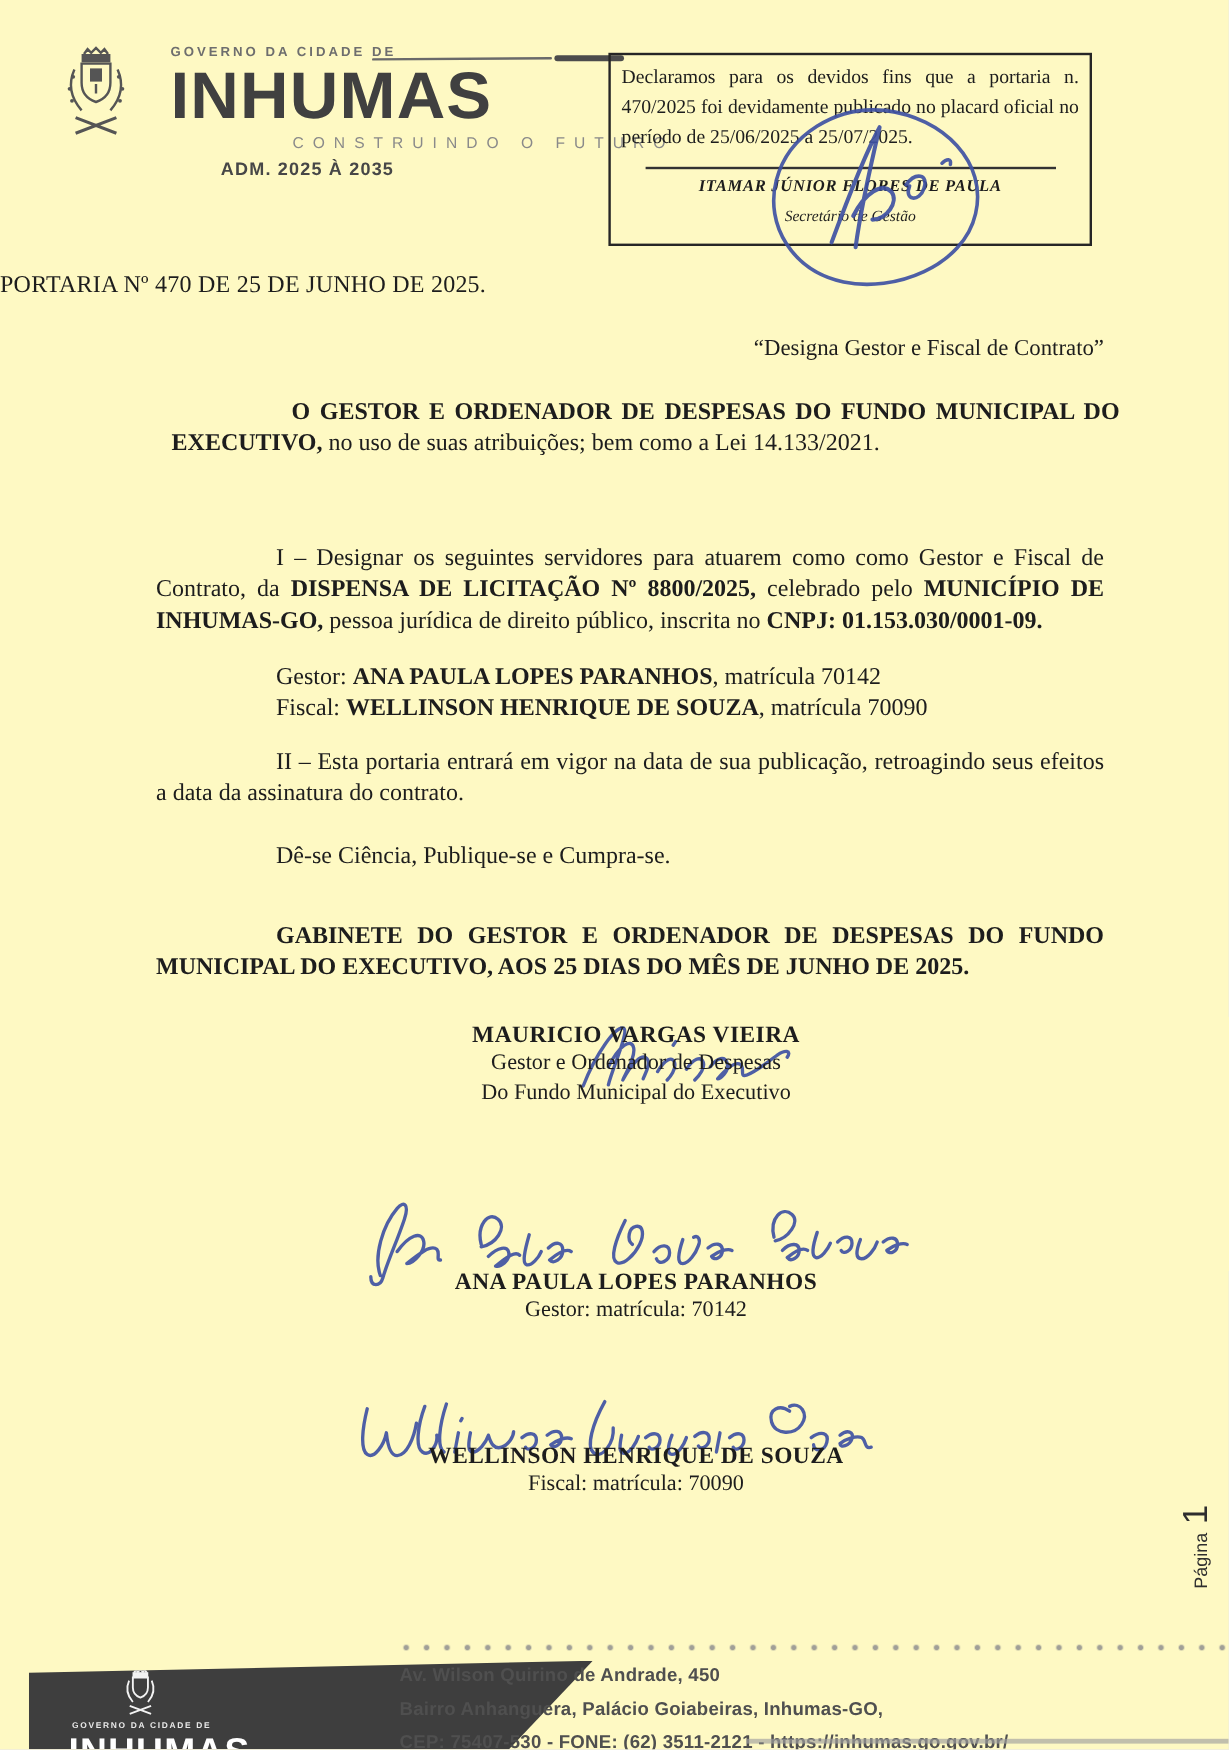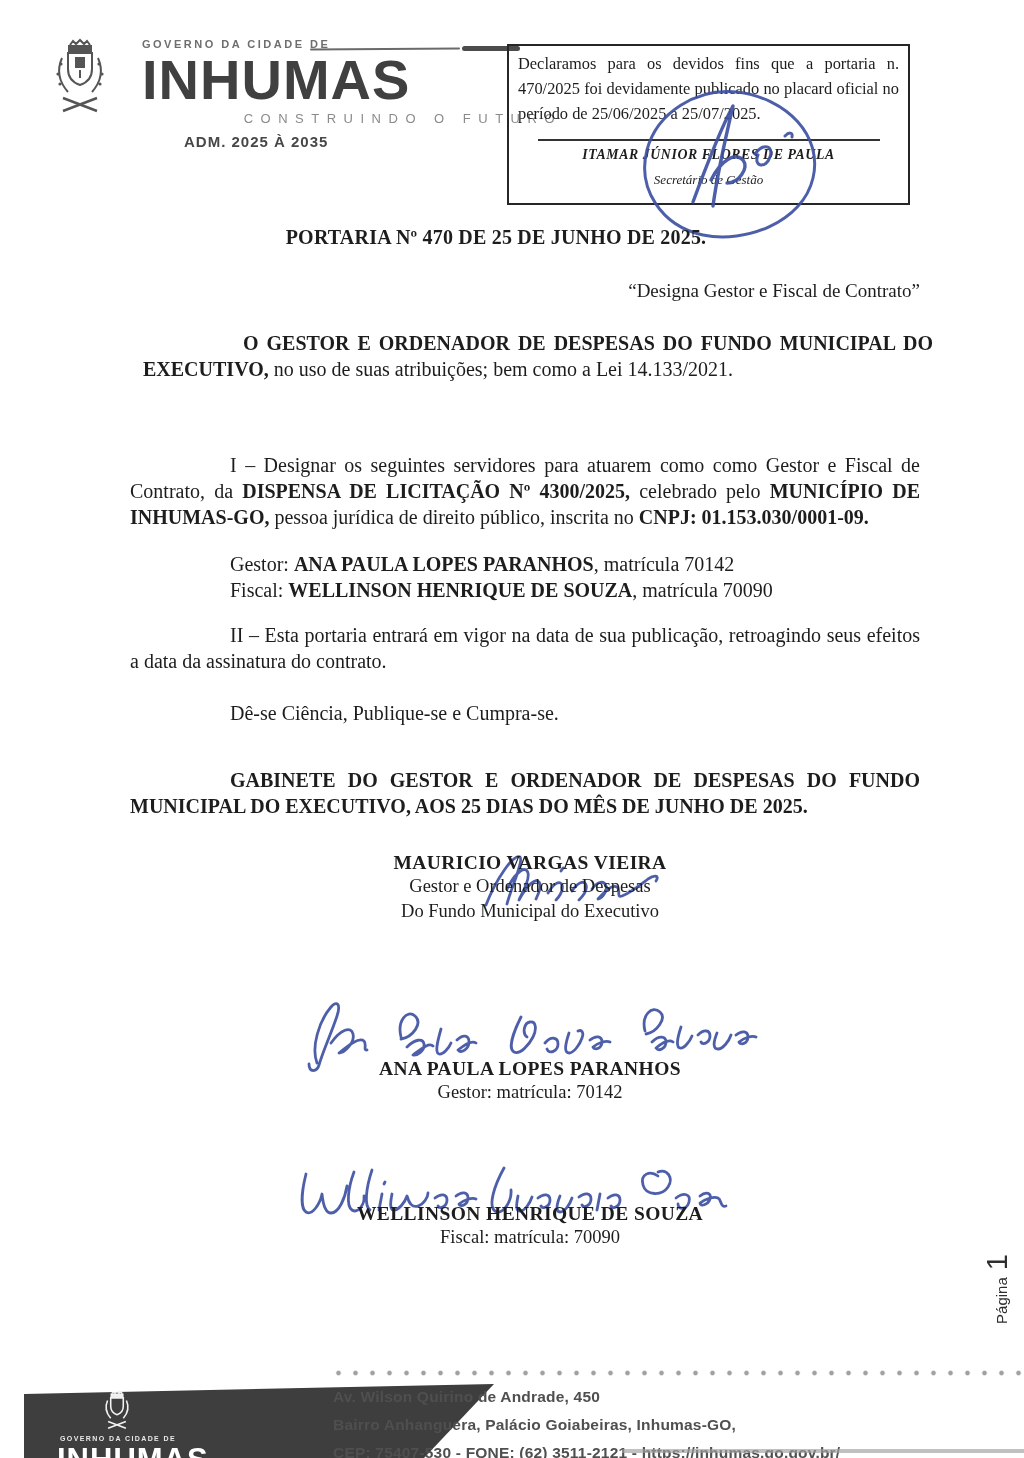--- a/index.html
+++ b/index.html
@@ -1,18 +1,18 @@
 <!DOCTYPE html>
 <html lang="pt"><head>
 <meta charset="utf-8">
 <style>
   html,body{margin:0;padding:0;background:#e8e8e8;}
   .page{
     position:relative;width:1024px;height:1458px;margin:0 auto;
-    background:#ffffff;overflow:hidden;
+    background:#fef9c3;overflow:hidden;
     font-family:"Liberation Serif", serif;color:#1d1d1d;
   }
   .b{font-weight:bold;}
   
   .crest{position:absolute;left:50px;top:36px;width:60px;height:84px;color:#555;}
   .logo{position:absolute;left:142px;top:38px;width:420px;font-family:"Liberation Sans", sans-serif;}
   .gov-label{font-size:11px;font-weight:bold;color:#6e6e6e;letter-spacing:2.5px;}
   .squiggle{position:absolute;left:310px;top:46px;width:210px;height:8px;}
   .squiggle .thin{position:absolute;left:0;top:2px;width:150px;height:2px;background:#6a6a6a;border-radius:2px;transform:rotate(-.4deg);}
   .squiggle .thick{position:absolute;left:152px;top:0;width:58px;height:5px;background:#4c4c4c;border-radius:3px;}
@@ -24,21 +24,21 @@
     position:absolute;left:507px;top:44px;width:403px;height:161px;
     border:2px solid #262626;box-sizing:border-box;padding:5px 9px 0 9px;
     font-size:16.4px;line-height:25px;text-align:justify;overflow:visible;
   }
   .stamp-sign-line{width:342px;border-top:2px solid #333;margin:13px auto 1px auto;}
   .stamp-name{text-align:center;font-weight:bold;font-style:italic;font-size:13.8px;letter-spacing:.6px;}
   .stamp-role{text-align:center;font-style:italic;font-size:13px;}
   .stamp-sig{position:absolute;left:110px;top:38px;width:230px;height:165px;overflow:visible;}
   .ink{stroke:#3f51a3;fill:none;stroke-linecap:round;stroke-linejoin:round;opacity:.92;}
   
-  .doc-title{position:absolute;left:0;top:226px;width:992px;text-align:center;font-weight:bold;font-size:20px;letter-spacing:.2px;}
+  .doc-title{position:absolute;left:0;top:226px;width:992px;font-weight:normal;font-size:20px;letter-spacing:.2px;}
   .epigraph{position:absolute;right:104px;top:280px;font-weight:normal;font-size:19px;}
   .para{position:absolute;left:130px;width:790px;font-size:20px;line-height:26px;text-align:justify;text-indent:100px;}
   .noj{text-align:left;text-indent:0;margin-left:100px;}
   .p-open{top:330px;margin-left:13px;}
   .p-resolve{top:406px;font-weight:bold;}
   .p-item1{top:452px;}
   .p-gestor{top:551px;}
   .p-fiscal{top:577px;}
   .p-item2{top:622px;}
   .p-cumpra{top:700px;}
@@ -113,21 +113,21 @@
       <path class="ink" stroke-width="3" d="M118,8 C168,14 204,52 194,94 C184,138 126,160 84,151 C42,142 18,104 28,66 C38,28 78,4 118,8 Z"></path>
       <path class="ink" stroke-width="3.4" d="M74,118 C88,80 102,44 114,22 C106,56 98,92 94,122 M92,96 C102,76 116,68 124,76 C130,84 120,99 108,99"></path>
       <path class="ink" stroke-width="3" d="M136,70 C144,59 155,61 151,73 C147,85 134,83 139,71 M166,52 C170,48 174,48 173,53"></path>
     </svg>
   </div>
 
   <div class="doc-title">PORTARIA Nº 470 DE 25 DE JUNHO DE 2025.</div>
   <div class="epigraph">“Designa Gestor e Fiscal de Contrato”</div>
 
   <div class="para p-open"><span class="b">O GESTOR E ORDENADOR DE DESPESAS DO FUNDO MUNICIPAL DO EXECUTIVO,</span><span> no uso de suas atribuições; bem como a Lei 14.133/2021.</span></div>
-  <div class="para p-item1"><span>I – Designar os seguintes servidores para atuarem como como Gestor e Fiscal de Contrato, da </span><span class="b">DISPENSA DE LICITAÇÃO Nº 4300/2025,</span><span> celebrado pelo </span><span class="b">MUNICÍPIO DE INHUMAS-GO,</span><span> pessoa jurídica de direito público, inscrita no </span><span class="b">CNPJ: 01.153.030/0001-09.</span></div>
+  <div class="para p-item1"><span>I – Designar os seguintes servidores para atuarem como como Gestor e Fiscal de Contrato, da </span><span class="b">DISPENSA DE LICITAÇÃO Nº 8800/2025,</span><span> celebrado pelo </span><span class="b">MUNICÍPIO DE INHUMAS-GO,</span><span> pessoa jurídica de direito público, inscrita no </span><span class="b">CNPJ: 01.153.030/0001-09.</span></div>
   <div class="para noj p-gestor"><span>Gestor: </span><span class="b">ANA PAULA LOPES PARANHOS</span><span>, matrícula 70142</span></div>
   <div class="para noj p-fiscal"><span>Fiscal: </span><span class="b">WELLINSON HENRIQUE DE SOUZA</span><span>, matrícula 70090</span></div>
   <div class="para p-item2">II – Esta portaria entrará em vigor na data de sua publicação, retroagindo seus efeitos a data da assinatura do contrato.</div>
   <div class="para noj p-cumpra">Dê-se Ciência, Publique-se e Cumpra-se.</div>
   <div class="para p-gabinete">GABINETE DO GESTOR E ORDENADOR DE DESPESAS DO FUNDO MUNICIPAL DO EXECUTIVO, AOS 25 DIAS DO MÊS DE JUNHO DE 2025.</div>
 
   <svg class="scribble" style="left:470px;top:845px;width:210px;height:66px" viewBox="0 0 210 66">
     <path class="ink" stroke-width="2.8" d="M16,60 C26,34 44,8 50,12 C54,16 40,46 37,59 M37,44 C46,26 56,20 58,28 C60,36 51,50 49,55 C57,40 65,33 69,37 C73,41 67,51 66,54 M78,48 C84,38 90,35 92,40 C94,46 88,53 86,55 M91,26 l2,-3 M102,46 C108,37 114,35 116,40 C118,46 111,53 109,55 M122,44 C128,36 134,35 136,41 C138,48 130,54 128,54 C134,47 142,39 147,42 C151,45 146,53 152,51 C160,48 170,40 178,34 C184,30 190,30 186,36"></path>
   </svg>
   <div class="sigblock" style="top:852px">

